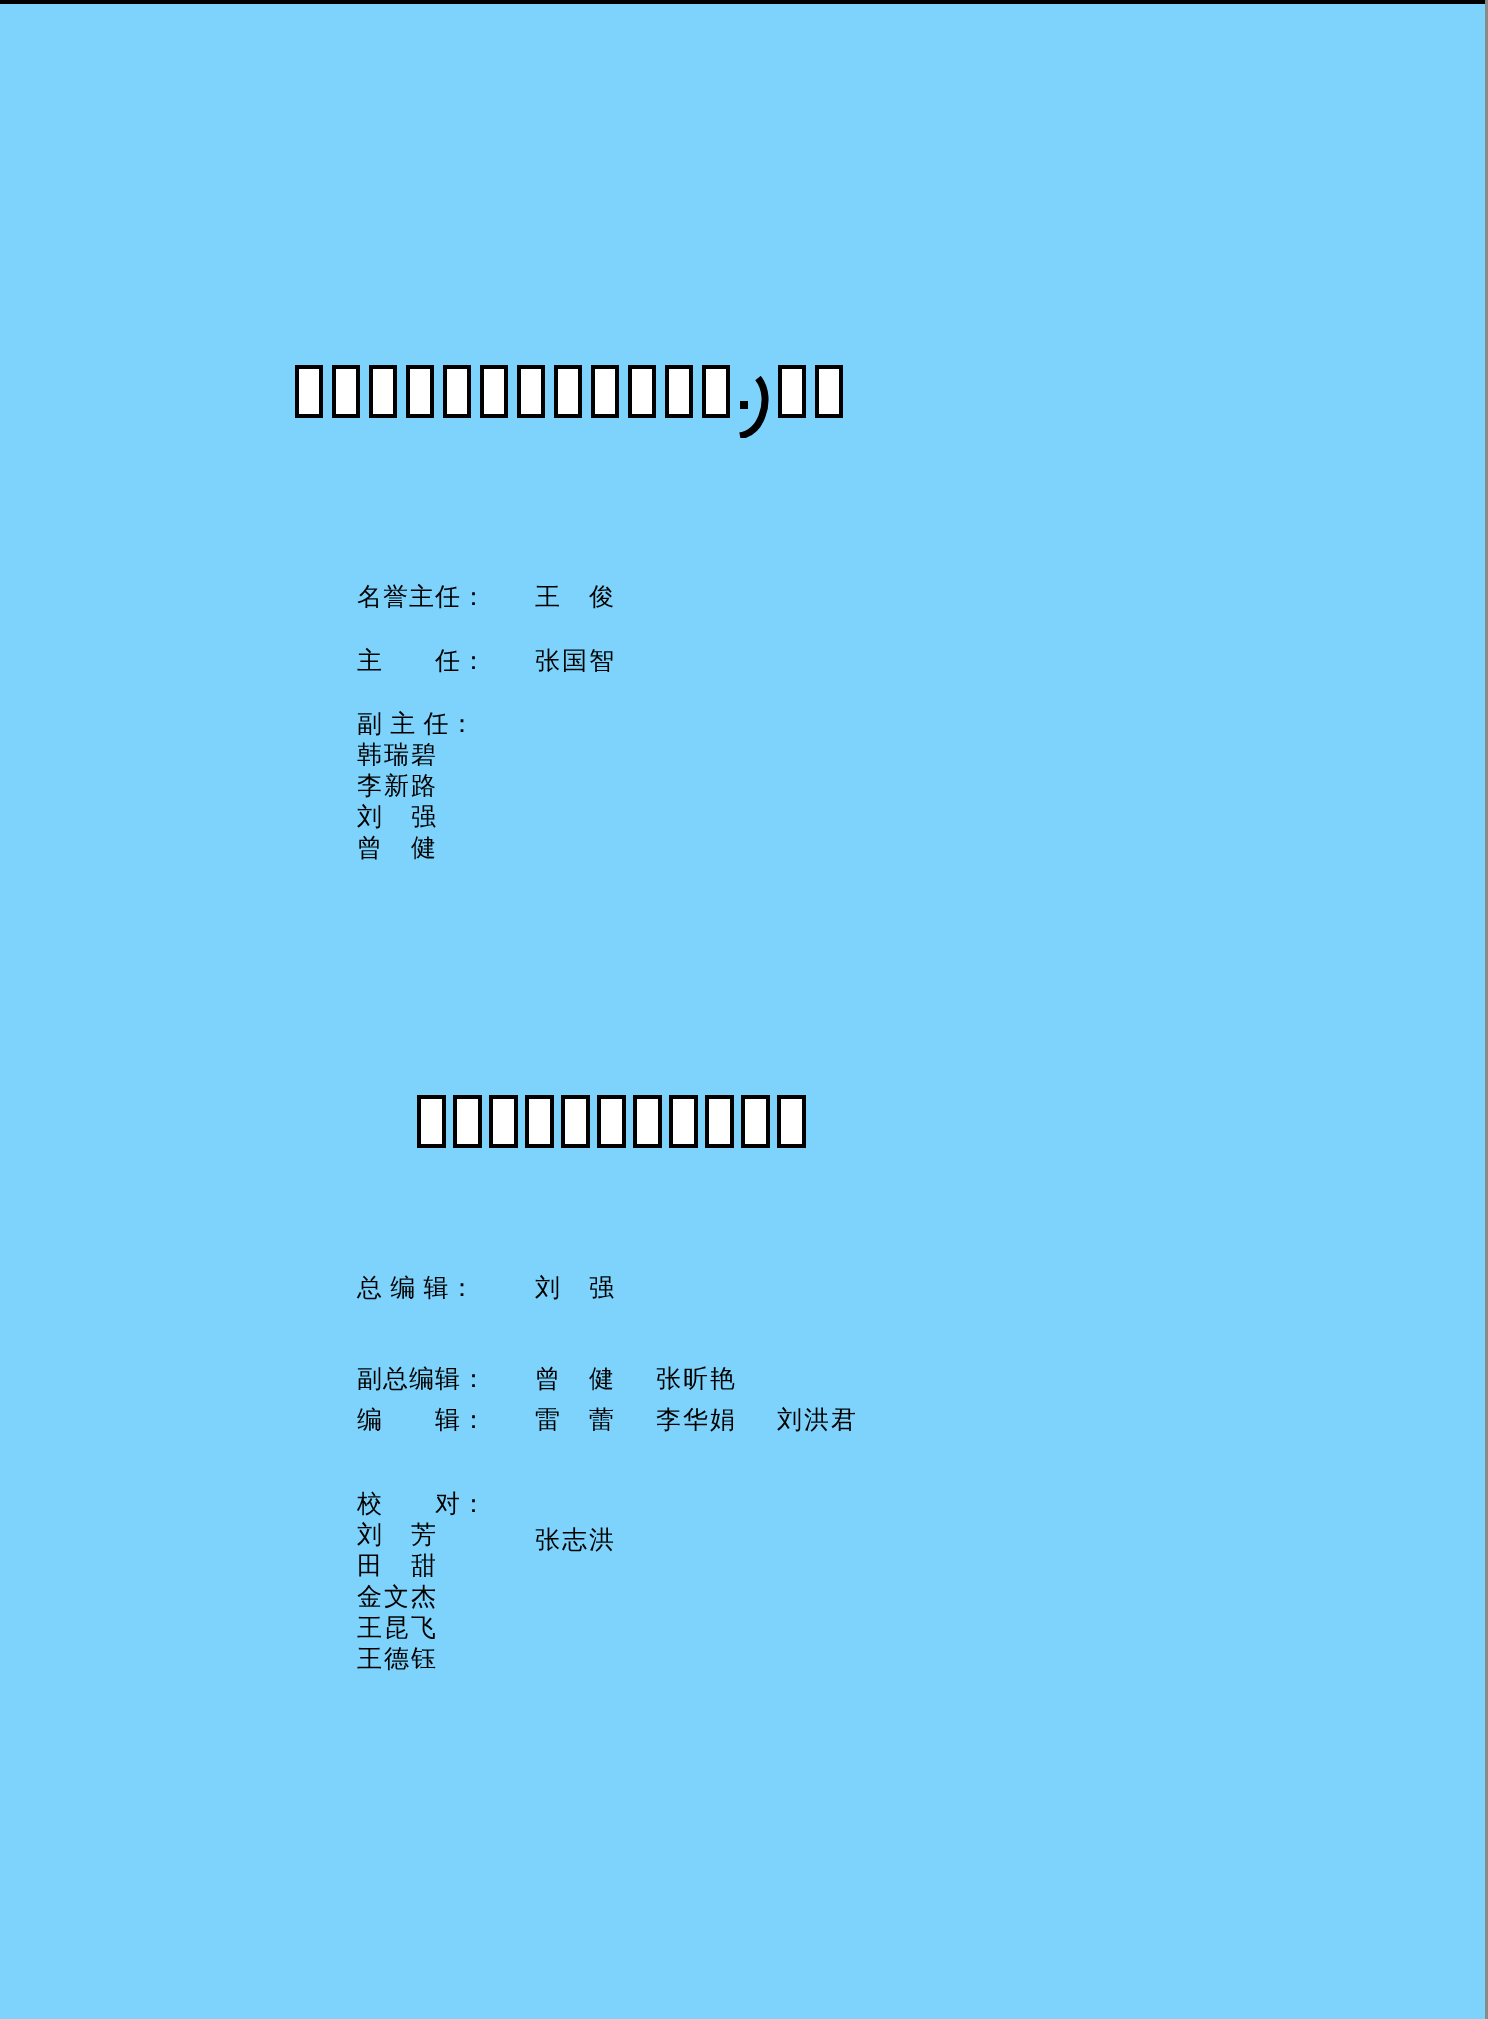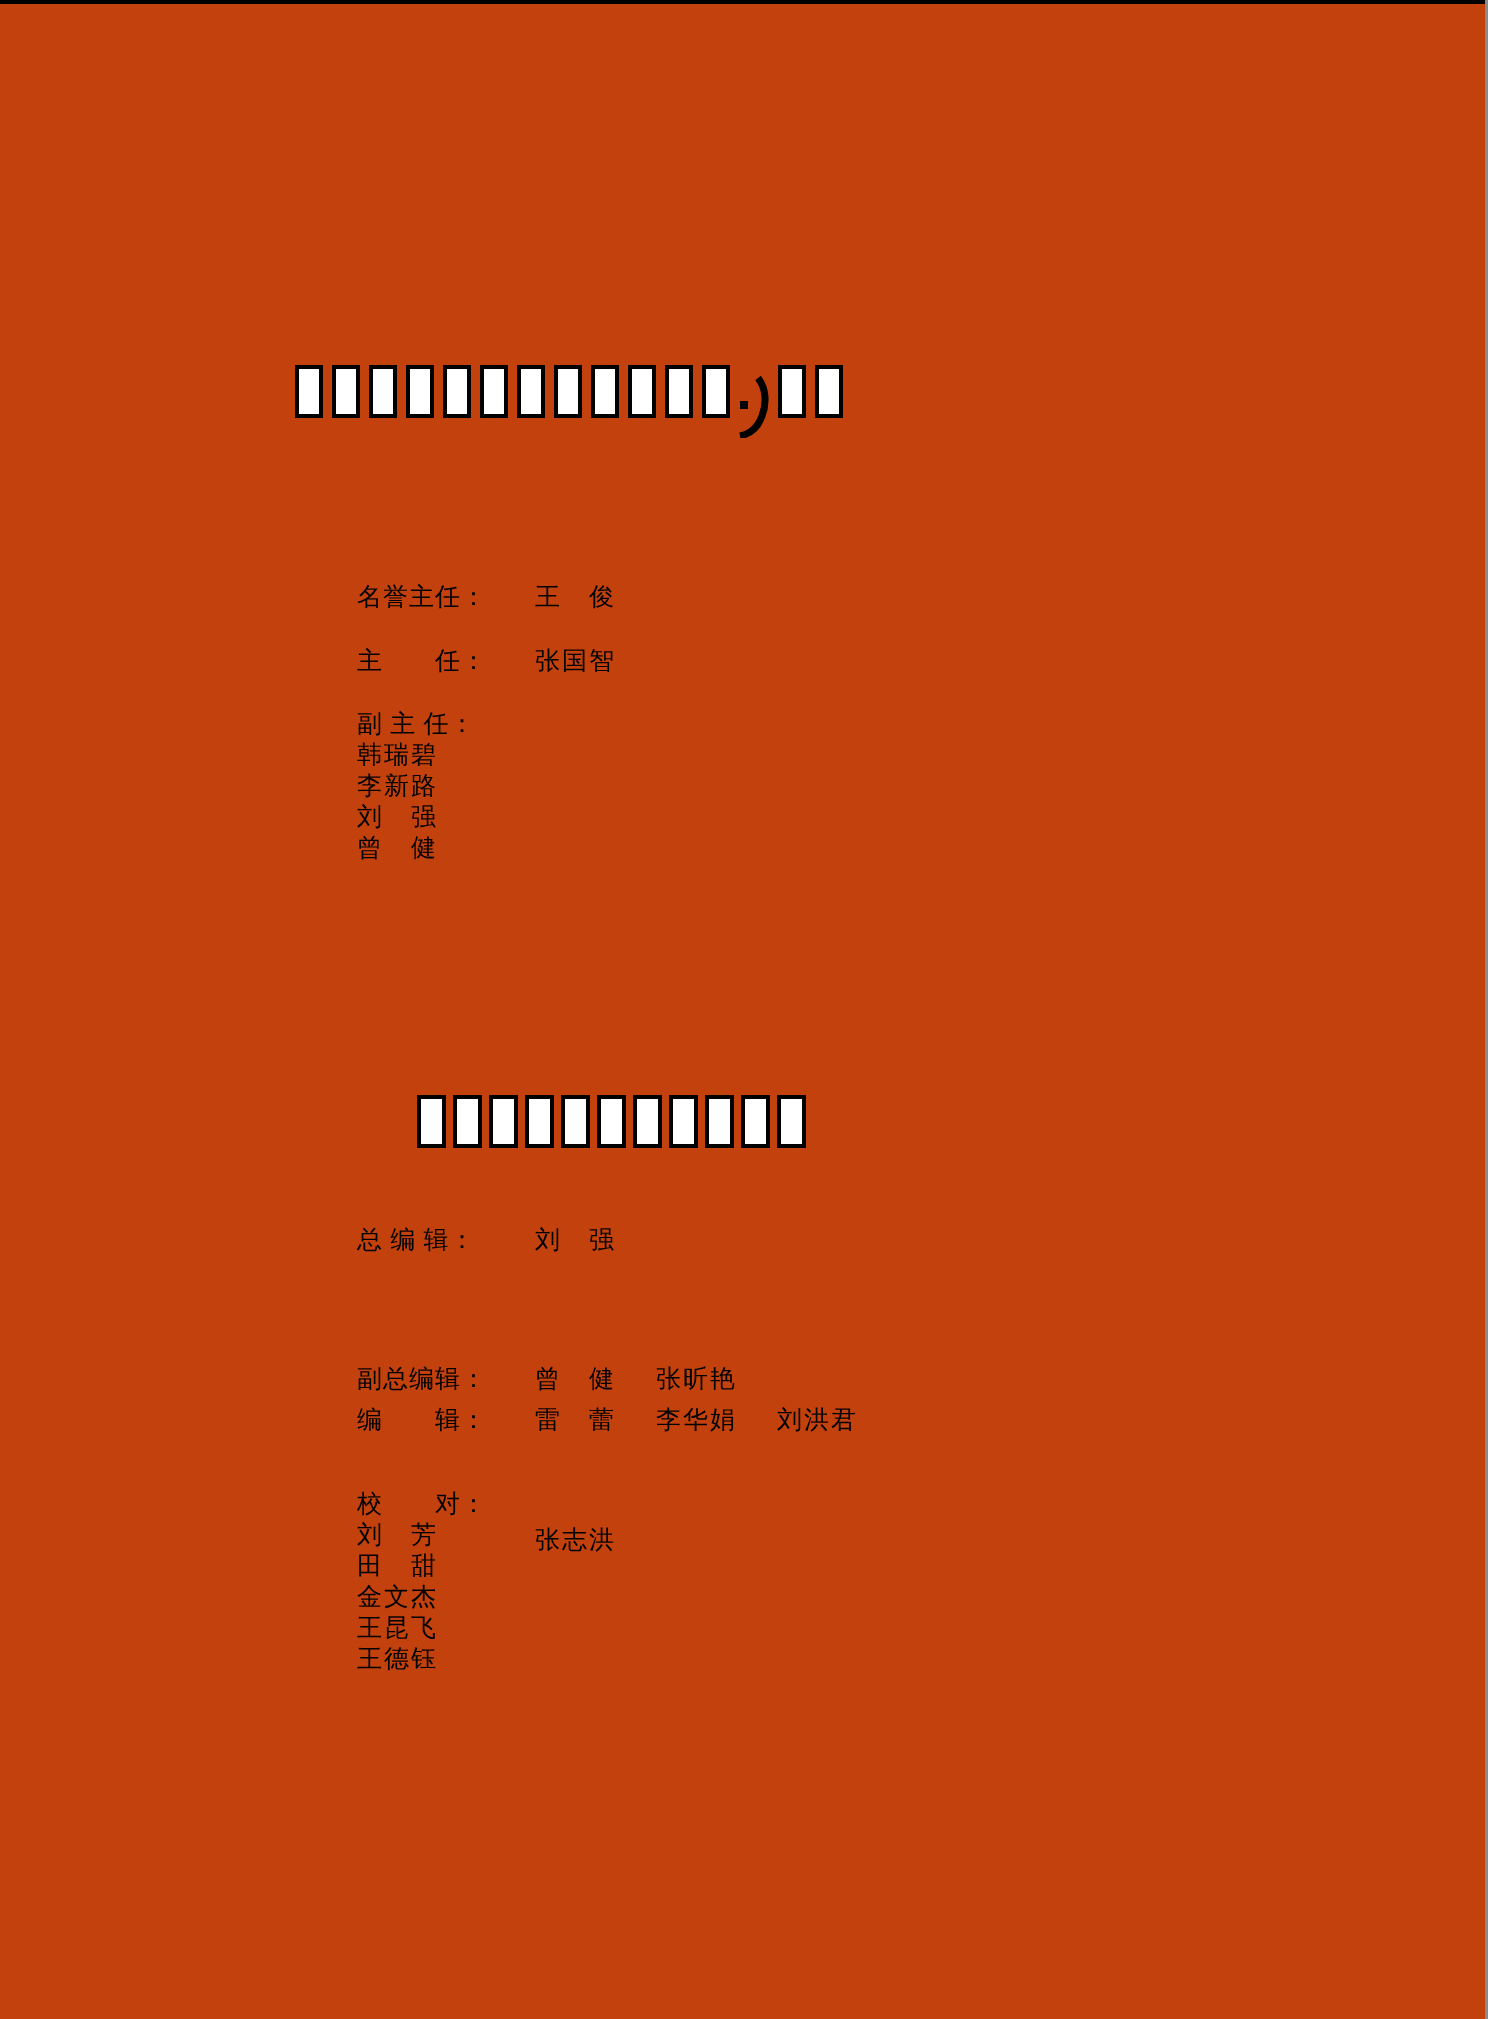--- a/index.html
+++ b/index.html
@@ -1,20 +1,20 @@
 <!DOCTYPE html>
 <html><head>
 <meta charset="utf-8">
 <style>
   html, body { margin: 0; padding: 0; background: #ffffff; }
   .page {
     position: relative;
     width: 1488px;
     height: 2019px;
-    background: #c2410c;
+    background: #7dd3fc;
     overflow: hidden;
     font-family: "Liberation Serif", "DejaVu Serif", serif;
     color: #000000;
   }
   .edge-top {
     position: absolute; top: 0; left: 0;
     width: 1488px; height: 4px;
   }
   .edge-right {
     position: absolute; top: 0; right: 0;
@@ -112,21 +112,21 @@
       <span class="tofu"></span>
       <span class="tofu"></span>
       <span class="tofu"></span>
       <span class="tofu"></span>
       <span class="tofu"></span>
       <span class="tofu"></span>
       <span class="tofu"></span>
     </div>
 
   <div id="editorial-rows">
-      <div class="crew-row section-editorial" style="top: 1224px;">
+      <div class="crew-row section-editorial" style="top: 1272px;">
         <span class="crew-label">总 编 辑：</span>
         <span class="crew-name">刘　强</span>
       </div>
       <div class="crew-row section-editorial" style="top: 1363px;">
         <span class="crew-label">副总编辑：</span>
         <span class="crew-name">曾　健</span>
         <span class="crew-name">张昕艳</span>
       </div>
       <div class="crew-row section-editorial" style="top: 1404px;">
         <span class="crew-label">编　　辑：</span>

